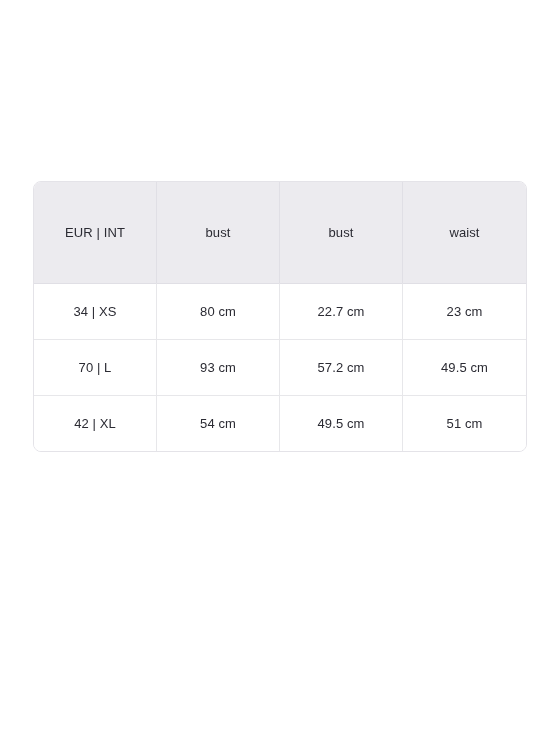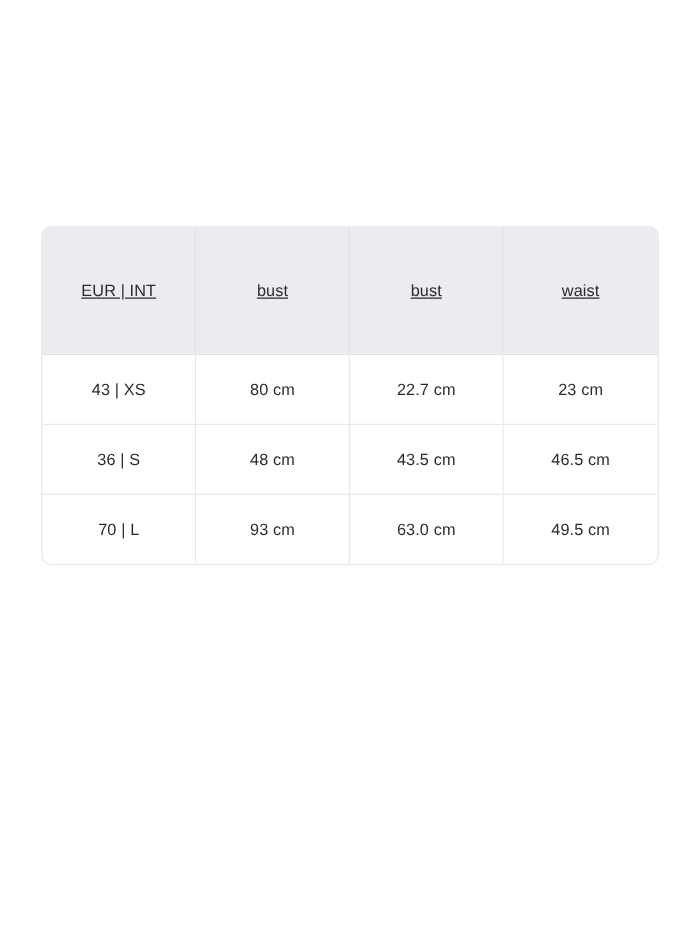--- a/index.html
+++ b/index.html
@@ -51,21 +51,20 @@
     background: #ecebef;
     color: #2b2b33;
     font-size: 13px;
     font-weight: 400;
     text-align: center;
     vertical-align: middle;
     padding: 0 6px;
     border-right: 1px solid #e0dfe5;
     letter-spacing: 0.1px;
     white-space: nowrap;
-    text-decoration: underline;
   }
   table.size-table thead th:last-child {
     border-right: none;
   }
 
   
   table.size-table tbody td {
     height: 55px;
     background: #ffffff;
     color: #2b2b33;
@@ -102,34 +101,34 @@
       <thead>
         <tr>
           <th>EUR | INT</th>
           <th>bust</th>
           <th>bust</th>
           <th>waist</th>
         </tr>
       </thead>
       <tbody>
         <tr>
-          <td>43 | XS</td>
+          <td>34 | XS</td>
           <td>80 cm</td>
           <td>22.7 cm</td>
           <td>23 cm</td>
         </tr>
         <tr>
-          <td>36 | S</td>
-          <td>48 cm</td>
-          <td>43.5 cm</td>
-          <td>46.5 cm</td>
+          <td>70 | L</td>
+          <td>93 cm</td>
+          <td>57.2 cm</td>
+          <td>49.5 cm</td>
         </tr>
         <tr>
-          <td>70 | L</td>
-          <td>93 cm</td>
-          <td>63.0 cm</td>
+          <td>42 | XL</td>
+          <td>54 cm</td>
           <td>49.5 cm</td>
+          <td>51 cm</td>
         </tr>
       </tbody>
     </table>
   </div>
 
 </div>
 
 </body></html>

